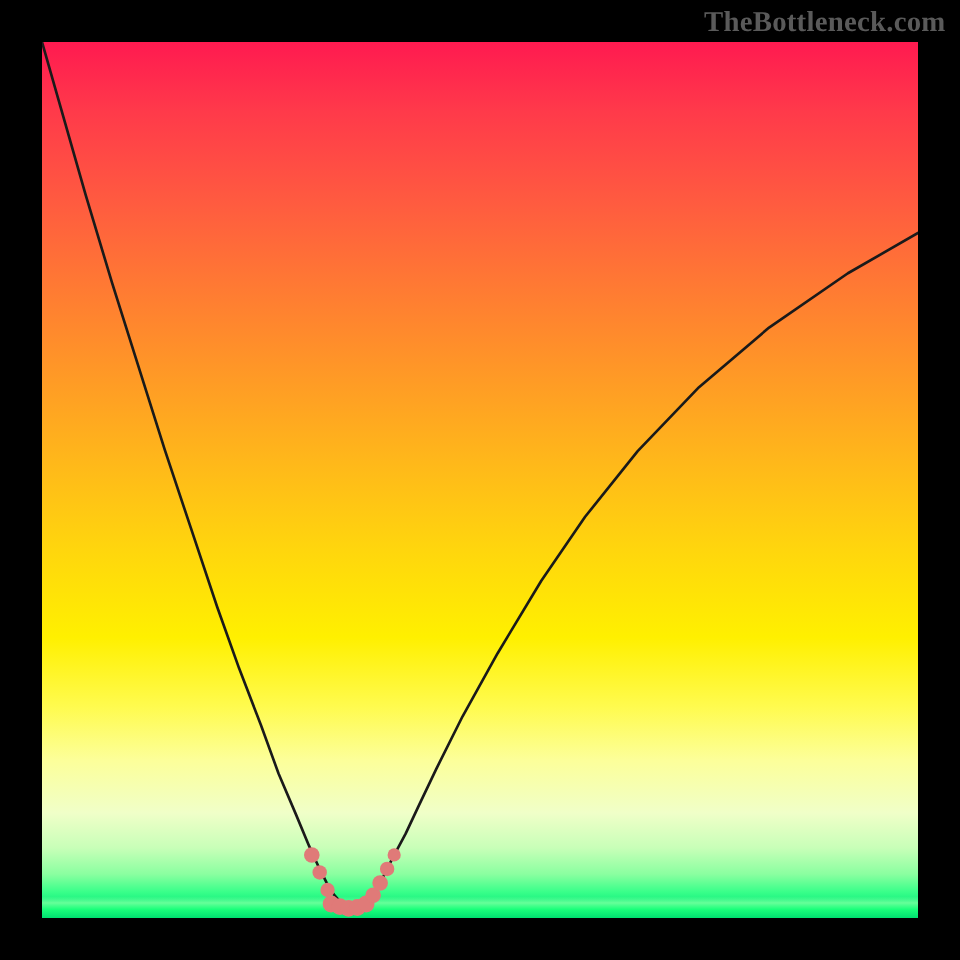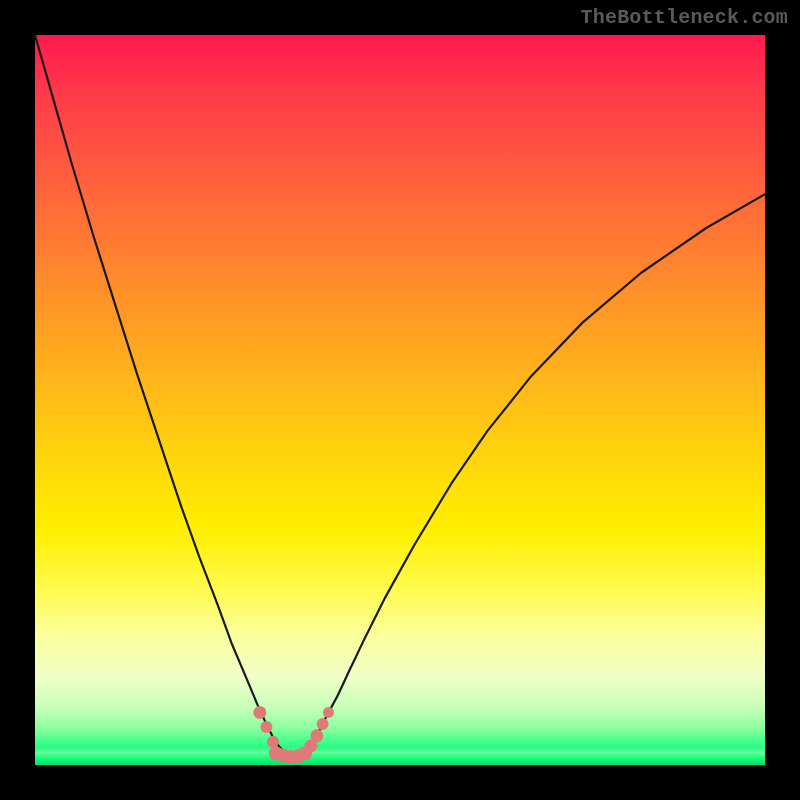--- a/index.html
+++ b/index.html
@@ -58,22 +58,22 @@
       rgba(140,255,180,0.0) 0%,
       #66ff99 30%,
       #1aff7a 60%,
       #00e070 100%
     );
   }
   .watermark {
     position: absolute;
     top: 6px;
     right: 12px;
-    font-family: Liberation Mono, monospace;
-    font-size: 20px;
+    font-family: Liberation Serif, serif;
+    font-size: 24px;
     font-weight: 600;
     color: #5a5a5a;
     letter-spacing: 0.2px;
     user-select: none;
   }
   svg.overlay {
     position: absolute;
     inset: 0;
     width: 730px;
     height: 730px;

